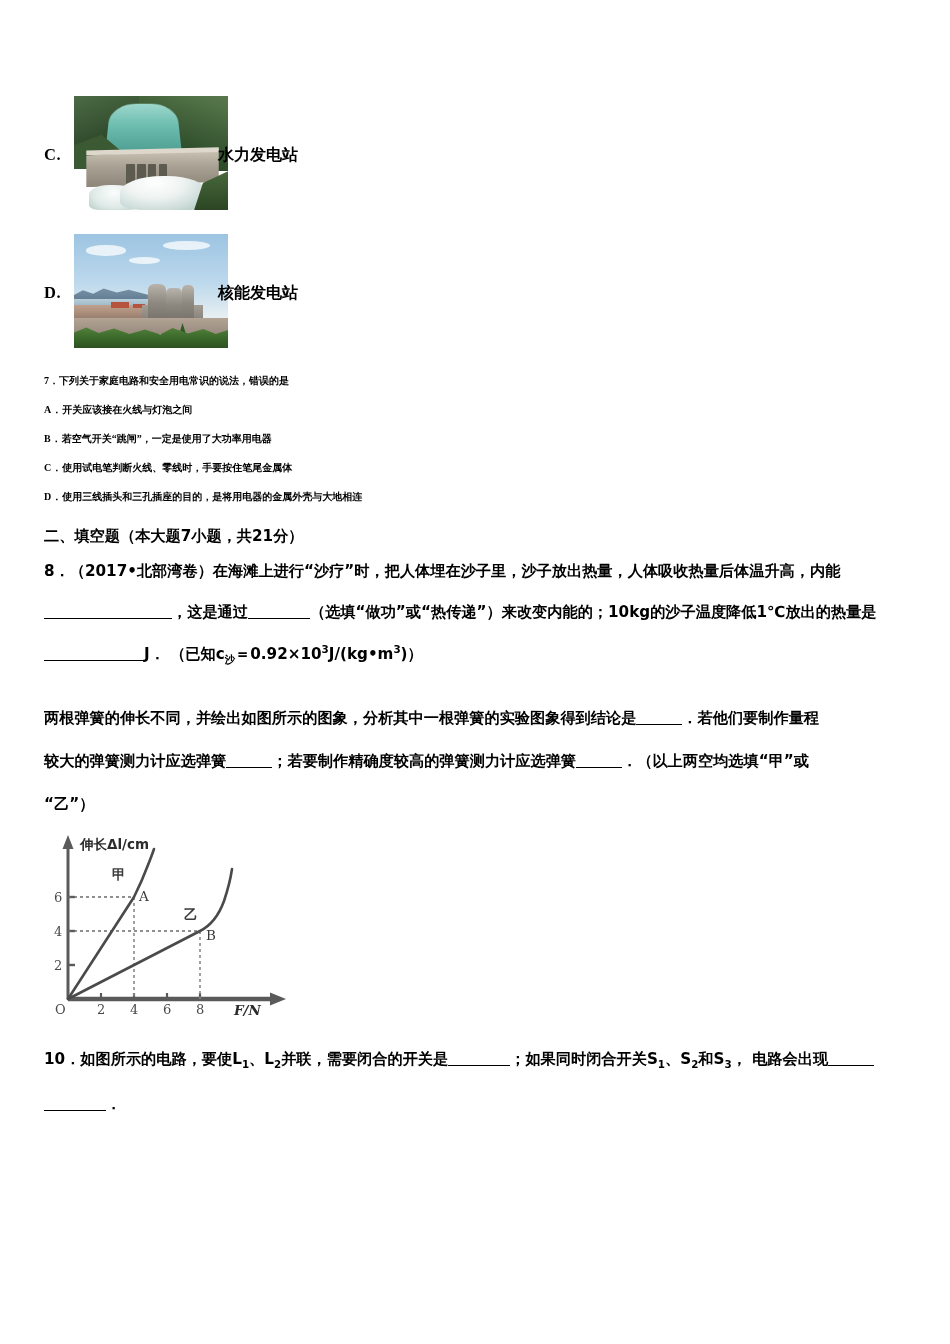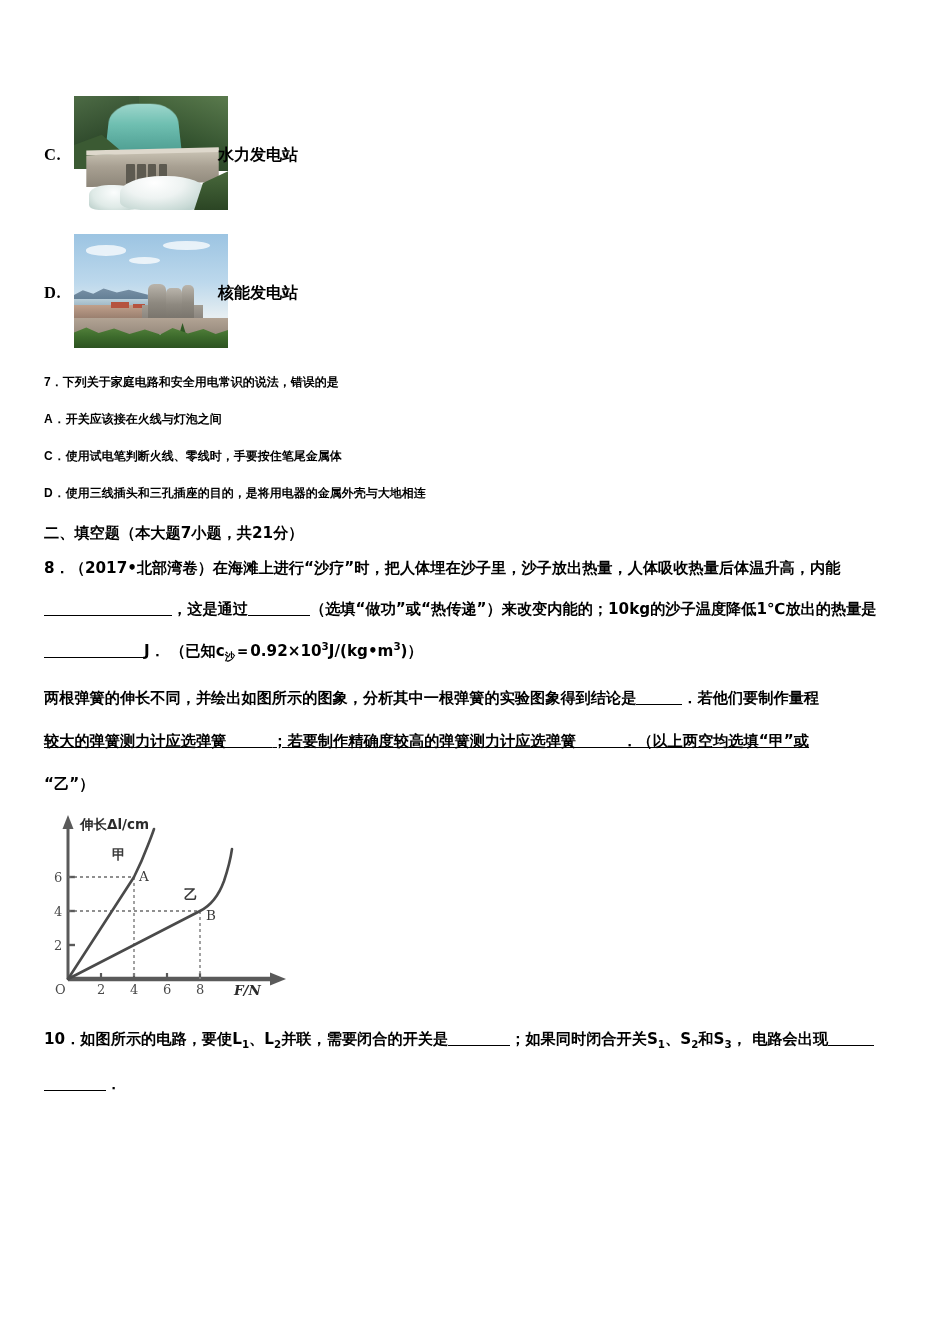--- a/index.html
+++ b/index.html
@@ -162,50 +162,50 @@
     background: linear-gradient(180deg, #5c8a42 0%, #3d6b2c 55%, #2c5220 100%);
     clip-path: polygon(0 38%, 8% 18%, 16% 40%, 26% 22%, 36% 44%, 46% 26%, 56% 46%, 64% 20%, 74% 42%, 84% 24%, 92% 44%, 100% 28%, 100% 100%, 0 100%);
   }
   .nuke .tree {
     position: absolute; bottom: 2%; background: #2f5a24;
     clip-path: polygon(50% 0, 100% 100%, 0 100%);
   }
 
   
   .q-line {
-    font-family: Liberation Sans, sans-serif;
-    font-weight: bold;
-    font-size: 12px;
+    font-family: Liberation Serif, serif;
+    font-weight: bold;
+    font-size: 10px;
     line-height: 1.0;
     white-space: nowrap;
   }
   .q7-stem { margin-top: 24px; }
-  .q7-opt { margin-top: 25px; }
+  .q7-opt { margin-top: 19px; }
   .q7-opt .lbl { letter-spacing: 0.5px; }
 
   .sec-head {
     font-family: "DejaVu Sans", sans-serif;
     font-weight: bold;
     font-size: 15.2px;
     margin-top: 24px;
     white-space: nowrap;
   }
 
   .para {
     font-family: "DejaVu Sans", sans-serif;
     font-weight: bold;
     font-size: 15.2px;
     white-space: nowrap;
   }
   .q8-l1 { margin-top: 14px; }
   .q8-l2 { margin-top: 20px; }
   .q8-l3 { margin-top: 20px; }
   .q9-l1 { margin-top: 24px; }
-  .q9-l2 { margin-top: 24px; }
-  .q9-l3 { margin-top: 22px; text-decoration: underline; }
+  .q9-l2 { margin-top: 41px; }
+  .q9-l3 { margin-top: 22px; }
   .q9-l4 { margin-top: 22px; }
   .q10-l1 { margin-top: 32px; }
   .q10-l2 { margin-top: 24px; }
 
   .blank-s { display: inline-block; border-bottom: 1.4px solid #000; width: 46px; vertical-align: -2px; }
   .blank-m { display: inline-block; border-bottom: 1.4px solid #000; width: 62px; vertical-align: -2px; }
   .blank-l { display: inline-block; border-bottom: 1.4px solid #000; width: 100px; vertical-align: -2px; }
   .blank-xl { display: inline-block; border-bottom: 1.4px solid #000; width: 128px; vertical-align: -2px; }
 
   sub, sup { font-size: 0.68em; font-weight: bold; }
@@ -273,20 +273,23 @@
       </div>
       <span class="opt-caption">核能发电站</span>
     </div>
 
     <div class="q-line q7-stem">7．下列关于家庭电路和安全用电常识的说法，错误的是</div>
 
     <div class="q-line q7-opt">
       <span class="lbl">A．</span><span>开关应该接在火线与灯泡之间</span>
     </div>
     <div class="q-line q7-opt">
+      <span class="lbl">B．</span><span>若空气开关“跳闸”，一定是使用了大功率用电器</span>
+    </div>
+    <div class="q-line q7-opt">
       <span class="lbl">C．</span><span>使用试电笔判断火线、零线时，手要按住笔尾金属体</span>
     </div>
     <div class="q-line q7-opt">
       <span class="lbl">D．</span><span>使用三线插头和三孔插座的目的，是将用电器的金属外壳与大地相连</span>
     </div>
 
     <div class="sec-head">二、填空题（本大题7小题，共21分）</div>
 
     <div class="para q8-l1">8．（2017•北部湾卷）在海滩上进行“沙疗”时，把人体埋在沙子里，沙子放出热量，人体吸收热量后体温升高，内能</div>
     <div class="para q8-l2">

